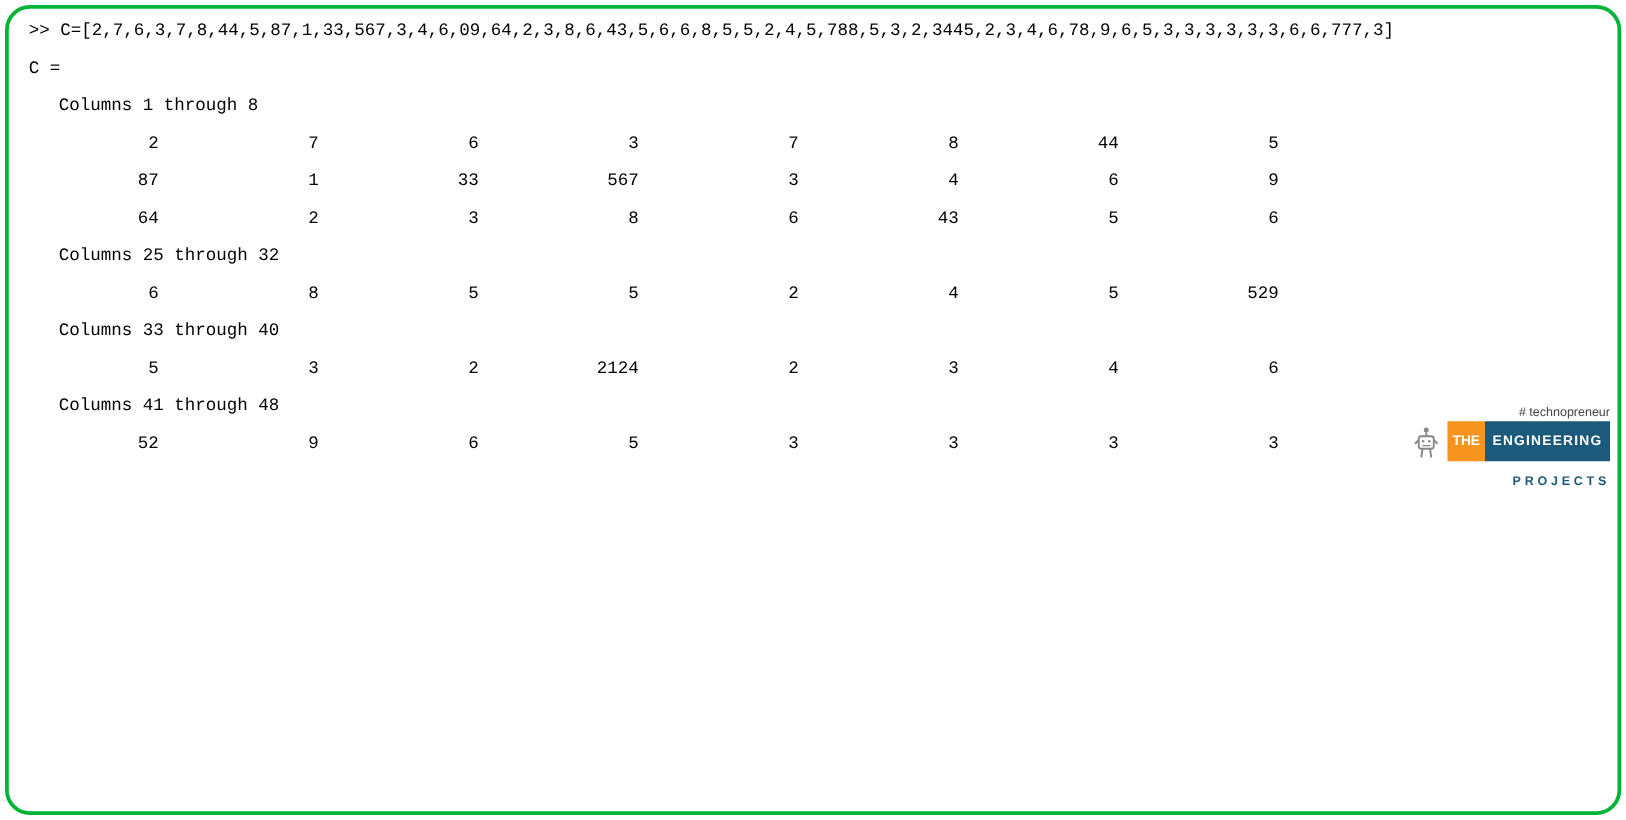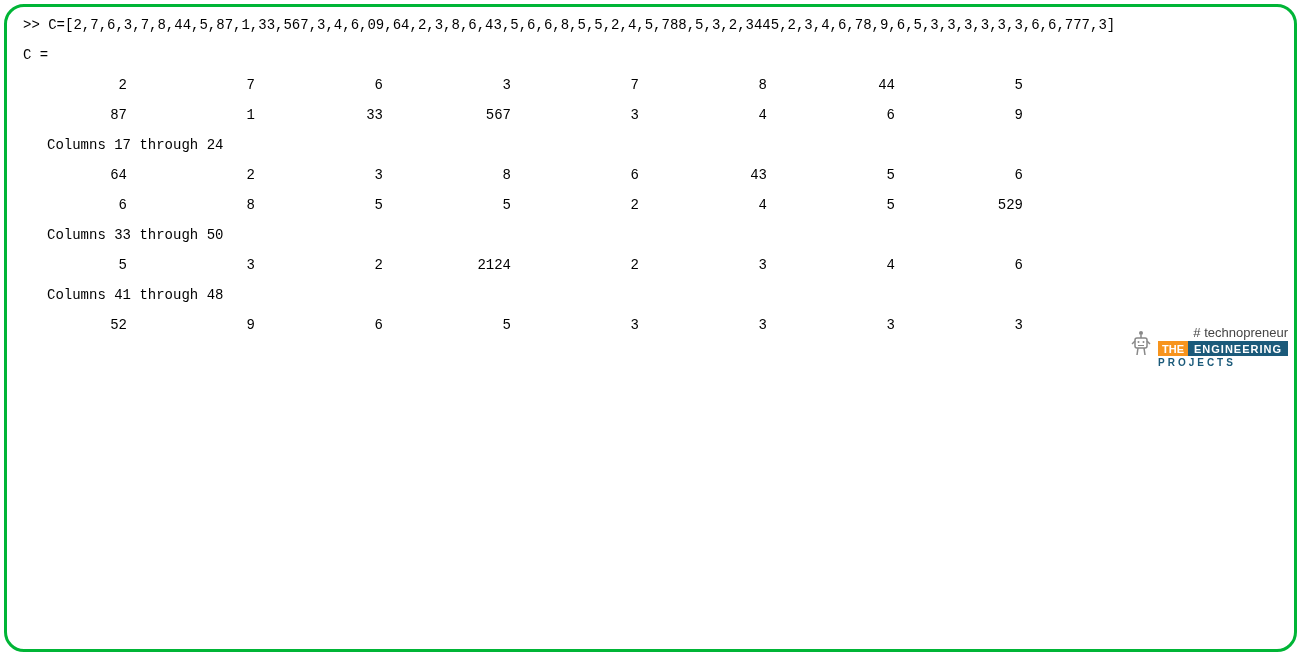--- a/index.html
+++ b/index.html
@@ -66,29 +66,29 @@
     .robot-icon {
       font-size: 24px;
       color: #888;
     }
     .wm-text {
       display: flex;
       flex-direction: column;
     }
     .wm-top {
       font-family: Arial, sans-serif;
-      font-size: 13px;
+      font-size: 10px;
       color: #444;
       text-align: right;
       margin-bottom: 1px;
     }
     .wm-row {
       display: flex;
       align-items: stretch;
-      height: 15px;
+      height: 32px;
     }
     .wm-the {
       background: #f7941d;
       color: #fff;
       font-family: Arial, sans-serif;
       font-weight: bold;
       font-size: 11px;
       padding: 2px 4px;
       display: flex;
       align-items: center;
@@ -103,76 +103,77 @@
       padding: 2px 6px;
       display: flex;
       align-items: center;
     }
     .wm-proj {
       font-family: Arial, sans-serif;
       font-size: 10px;
       font-weight: bold;
       letter-spacing: 3px;
       color: #1b5a7a;
-      text-align: left;
-      margin-top: 1px;
+      text-align: right;
+      margin-top: 11px;
     }
   </style>
 </head>
 <body>
 
 <div class="terminal-frame">
   <div class="command-line">
     <span>&gt;&gt; </span><span>C=[2,7,6,3,7,8,44,5,87,1,33,567,3,4,6,09,64,2,3,8,6,43,5,6,6,8,5,5,2,4,5,788,5,3,2,3445,2,3,4,6,78,9,6,5,3,3,3,3,3,3,6,6,777,3]</span>
   </div>
   <div class="var-line">C =</div>
 
   <div id="sections-container">
+      <div class="section-header">Columns 1 through 8</div>
       <div class="data-row">
         <div class="data-cell">2</div>
         <div class="data-cell">7</div>
         <div class="data-cell">6</div>
         <div class="data-cell">3</div>
         <div class="data-cell">7</div>
         <div class="data-cell">8</div>
         <div class="data-cell">44</div>
         <div class="data-cell">5</div>
       </div>
       <div class="data-row">
         <div class="data-cell">87</div>
         <div class="data-cell">1</div>
         <div class="data-cell">33</div>
         <div class="data-cell">567</div>
         <div class="data-cell">3</div>
         <div class="data-cell">4</div>
         <div class="data-cell">6</div>
         <div class="data-cell">9</div>
       </div>
-      <div class="section-header">Columns 17 through 24</div>
       <div class="data-row">
         <div class="data-cell">64</div>
         <div class="data-cell">2</div>
         <div class="data-cell">3</div>
         <div class="data-cell">8</div>
         <div class="data-cell">6</div>
         <div class="data-cell">43</div>
         <div class="data-cell">5</div>
         <div class="data-cell">6</div>
       </div>
+      <div class="section-header">Columns 25 through 32</div>
       <div class="data-row">
         <div class="data-cell">6</div>
         <div class="data-cell">8</div>
         <div class="data-cell">5</div>
         <div class="data-cell">5</div>
         <div class="data-cell">2</div>
         <div class="data-cell">4</div>
         <div class="data-cell">5</div>
         <div class="data-cell">529</div>
       </div>
-      <div class="section-header">Columns 33 through 50</div>
+      <div class="section-header">Columns 33 through 40</div>
       <div class="data-row">
         <div class="data-cell">5</div>
         <div class="data-cell">3</div>
         <div class="data-cell">2</div>
         <div class="data-cell">2124</div>
         <div class="data-cell">2</div>
         <div class="data-cell">3</div>
         <div class="data-cell">4</div>
         <div class="data-cell">6</div>
       </div>

